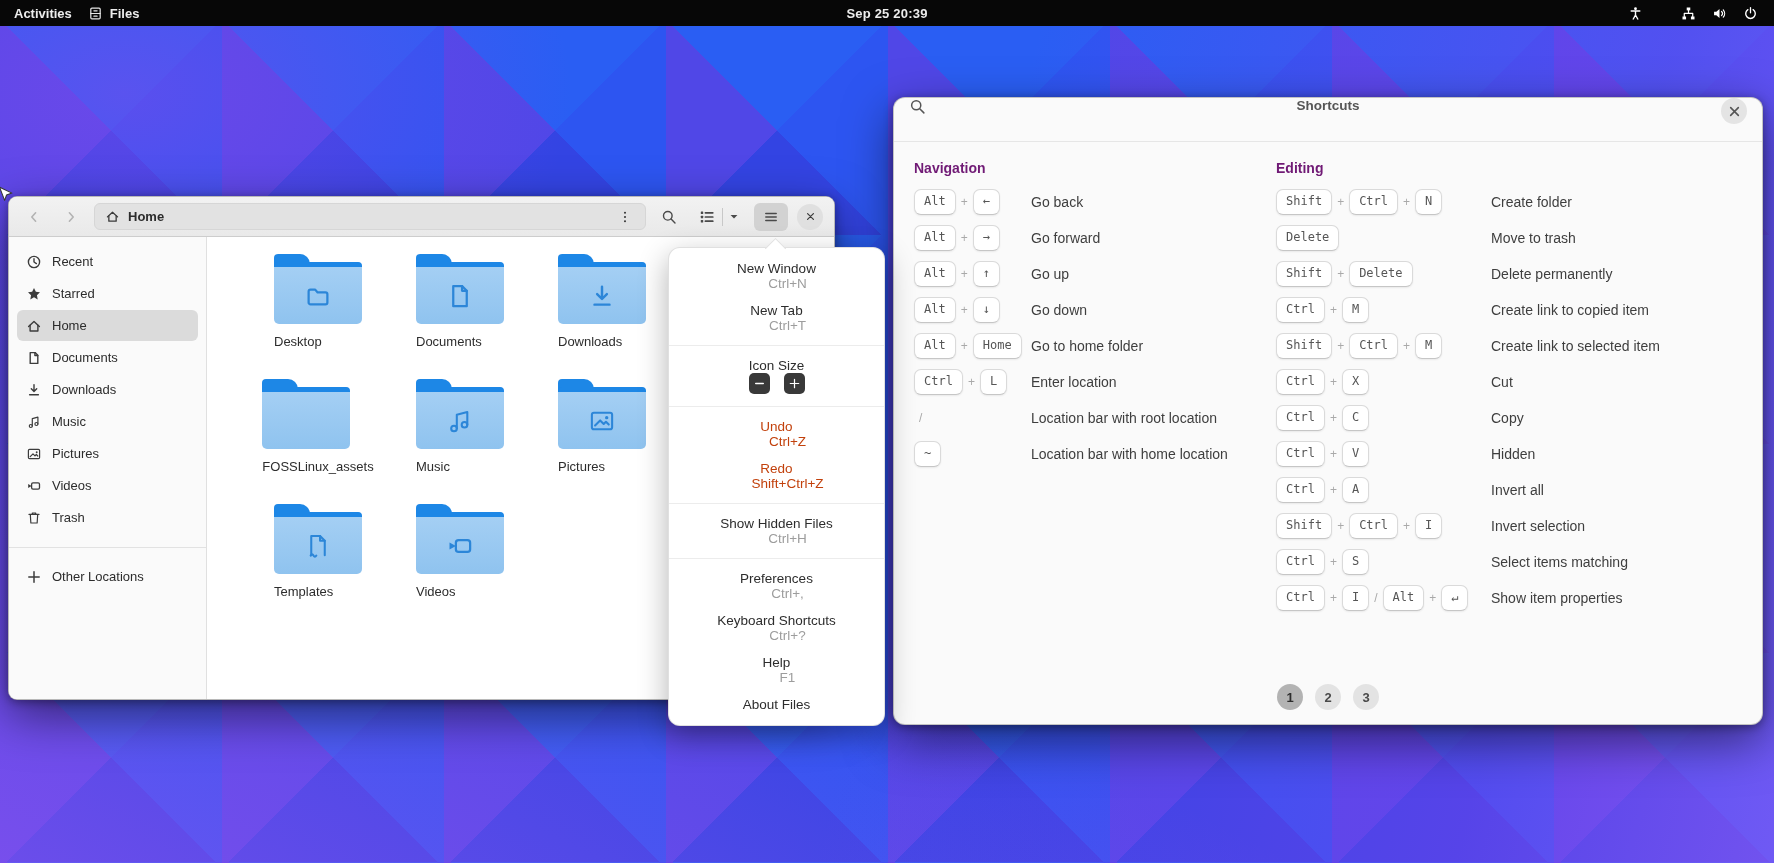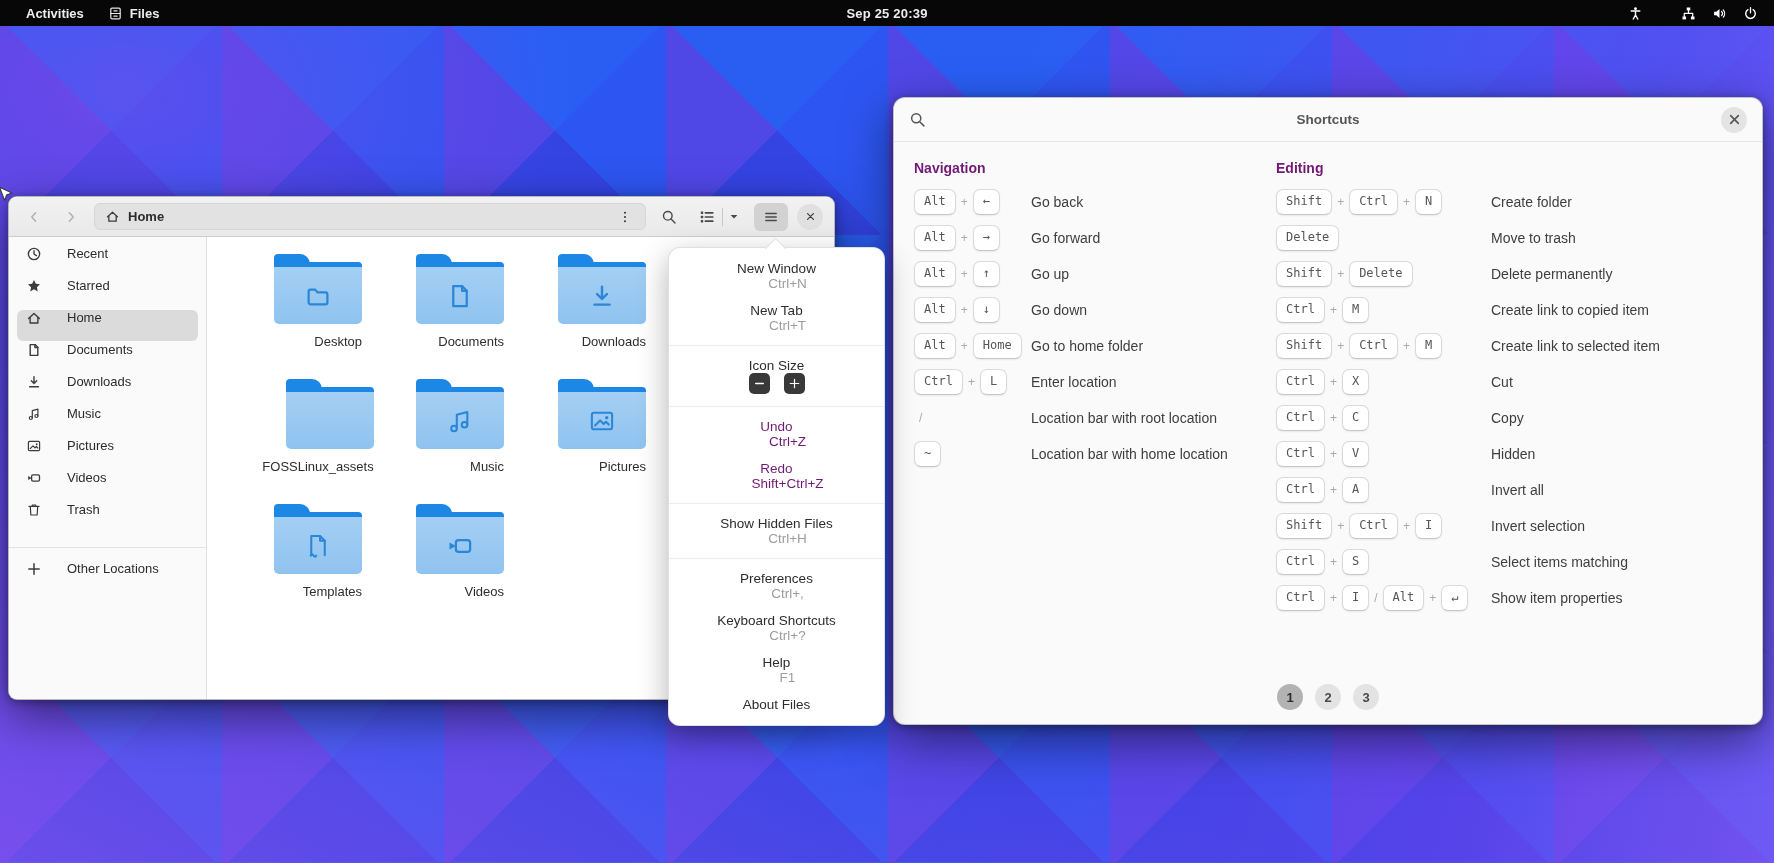--- a/index.html
+++ b/index.html
@@ -5,21 +5,21 @@
   * { box-sizing: border-box; margin: 0; padding: 0; }
   html,body { width:1774px; height:863px; overflow:hidden; }
   body { position:relative; font-family:"Liberation Sans", sans-serif; background:#000; }
 
   .icon { display:inline-flex; align-items:center; justify-content:center; flex:none; }
   .icon svg { width:100%; height:100%; display:block; }
 
   
   .topbar { position:absolute; top:0; left:0; width:1774px; height:26px; background:#070707;
             display:flex; align-items:center; color:#ededed; font-size:13px; font-weight:600; z-index:50; }
-  .tb-left { display:flex; align-items:center; gap:24px; padding-left:26px; }
+  .tb-left { display:flex; align-items:center; gap:16px; padding-left:14px; }
   .tb-btn { display:flex; align-items:center; gap:7px; background:none; border:none; color:#ededed;
             font:inherit; cursor:default; }
   .tb-btn .icon { width:15px; height:15px; color:#e6e6e6; }
   .tb-clock { position:absolute; left:50%; transform:translateX(-50%); letter-spacing:.2px; }
   .tb-right { margin-left:auto; display:flex; align-items:center; gap:16px; padding-right:16px; }
   .tb-right .icon { width:15px; height:15px; color:#fff; }
   .tb-right .icon.gapped { margin-right:22px; }
 
   
   .wallpaper { position:absolute; left:0; top:26px; width:1774px; height:837px;
@@ -54,29 +54,29 @@
   .split-view .hb-btn { width:30px; }
   .split-view .divider { width:1px; height:18px; background:#c8c8c8; }
   .hb-btn.active { background:#d2d2d2; width:34px; }
   .circle-btn { width:26px; height:26px; border-radius:50%; background:#e0e0e0; border:none;
     display:flex; align-items:center; justify-content:center; color:#3c3c3c; cursor:default; }
   .circle-btn .icon { width:13px; height:13px; }
 
   .files-body { display:flex; height:462px; border-radius:0 0 8px 8px; overflow:hidden; }
   .sidebar { width:198px; background:#fafafa; border-right:1px solid #e0e0e0; padding-top:8px;
     display:flex; flex-direction:column; }
-  .side-row { display:flex; align-items:flex-start; gap:25px; height:31px; margin:1px 8px; padding:0 9px;
+  .side-row { display:flex; align-items:center; gap:10px; height:31px; margin:1px 8px; padding:0 9px;
     border-radius:6px; font-size:13px; color:#2c2c2c; cursor:default; }
   .side-row .icon { width:16px; height:16px; color:#3c3c3c; }
   .side-row.selected { background:#dbdbdb; }
   .side-divider { height:1px; background:#e2e2e2; margin:13px 0 12px; }
 
   .content { flex:1; background:#fff; padding:16px 0 0 40px; }
   .folder-grid { display:grid; grid-template-columns:repeat(3,142px); row-gap:29px; justify-items:center; }
-  .tile { display:flex; flex-direction:column; align-items:flex-end; cursor:default; }
+  .tile { display:flex; flex-direction:column; align-items:flex-start; cursor:default; }
   .folder { width:88px; height:62px; margin-top:9px; position:relative;
     background:linear-gradient(#a6d0f4,#8fc3ef); border-radius:5px; }
   .folder::before { content:''; position:absolute; left:0; top:-8px; width:36px; height:13px;
     background:#1d87e6; border-radius:4px 10px 0 0; }
   .folder::after { content:''; position:absolute; left:0; top:0; right:0; height:5px;
     background:#1d87e6; border-radius:4px 4px 0 0; }
   .emblem { position:absolute; inset:5px 0 0 0; display:flex; align-items:center; justify-content:center;
     color:#2c86d8; z-index:1; }
   .emblem.icon { width:auto; }
   .emblem svg { width:30px; height:30px; }
@@ -85,31 +85,31 @@
   
   .app-menu { position:absolute; left:668px; top:247px; width:217px; background:#fff;
     border:1px solid rgba(0,0,0,.12); border-radius:12px; padding:7px 0; z-index:30;
     box-shadow:0 10px 30px rgba(0,0,0,.3); }
   .app-menu::before { content:''; position:absolute; top:-7px; left:99px; width:14px; height:14px;
     background:#fff; border-left:1px solid rgba(0,0,0,.12); border-top:1px solid rgba(0,0,0,.12);
     transform:rotate(45deg); }
   .menu-row { display:flex; align-items:center; justify-content:space-between; padding:6px 16px;
     font-size:13.5px; color:#2d2d2d; cursor:default;flex-direction:column; }
   .menu-row .shortcut { color:#9d9d9d; margin-left:22px; }
-  .menu-row.disabled, .menu-row.disabled .shortcut { color:#701a75; }
+  .menu-row.disabled, .menu-row.disabled .shortcut { color:#c2410c; }
   .menu-sep { height:1px; background:#ececec; margin:6px 0; }
   .iconsize-btns { display:flex; gap:14px; }
   .sq-btn { width:21px; height:21px; border:none; border-radius:5px; background:#393939; color:#fff;
     display:flex; align-items:center; justify-content:center; cursor:default; }
   .sq-btn .icon { width:13px; height:13px; }
 
   
   .shortcuts-window { position:absolute; left:893px; top:97px; width:870px; height:628px;
     background:#fafafa; border-radius:12px; z-index:10; border:1px solid rgba(0,0,0,.22); }
-  .sc-header { height:44px; display:flex; align-items:center; padding:0 15px;
+  .sc-header { height:44px; display:flex; align-items:flex-start; padding:0 15px;
     border-bottom:1px solid #e6e6e6; position:relative; }
   .sc-header .icon { width:17px; height:17px; color:#555; }
   .sc-title { position:absolute; left:0; right:0; text-align:center; font-size:13.5px; font-weight:700;
     color:#555; pointer-events:none; }
   .sc-header .circle-btn { margin-left:auto; background:#e4e4e4; z-index:1; }
   .sc-columns { display:flex; padding:16px 20px 0; }
   .sc-col { display:flex; flex-direction:column; }
   .sc-col.nav { width:330px; }
   .sc-col.edit { flex:1;margin-left:32px; }
   .sc-heading { font-size:14px; font-weight:700; color:#701a75; margin:2px 0 8px; }

